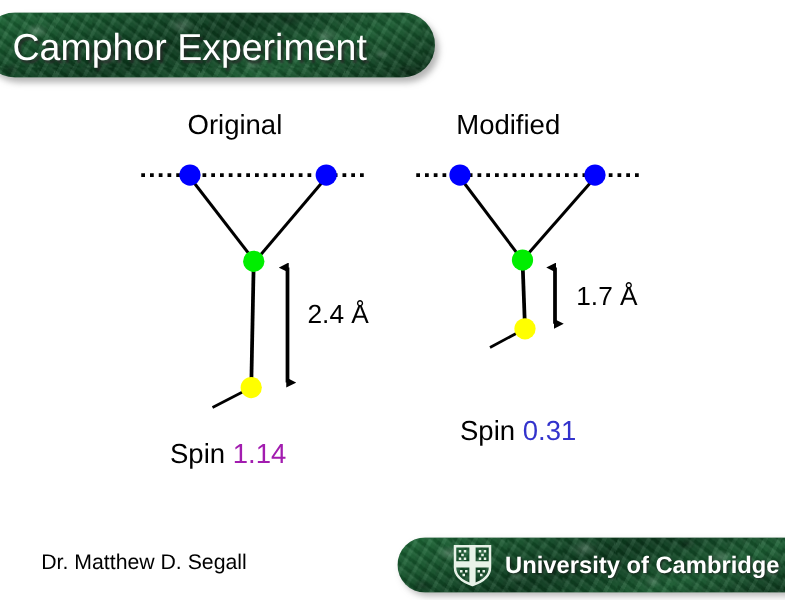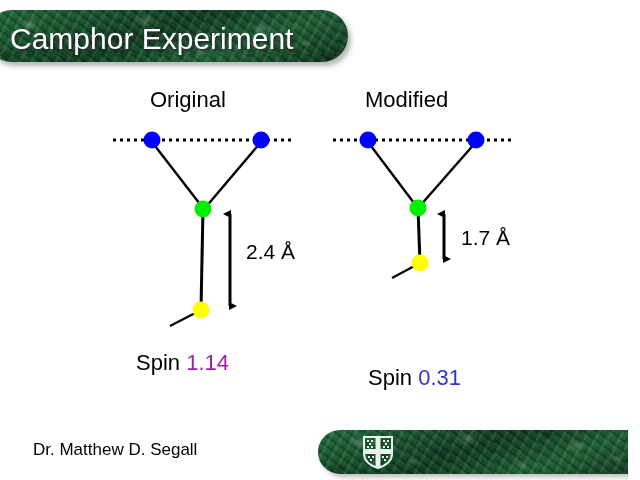--- a/index.html
+++ b/index.html
@@ -94,21 +94,21 @@
   #distance-modified { left: 461px; top: 226px; }
 
   
   .spin-label {
     position: absolute;
     font-size: 22px;
     color: #000000;
     white-space: nowrap;
   }
   #spin-original { left: 136px; top: 350px; }
-  #spin-modified { left: 368px; top: 365px; }
+  #spin-modified { left: 368px; top: 332px; }
   .spin-value-red  { color: #a21caf; }
   .spin-value-blue { color: #3333cc; }
 
   
   #author-line {
     position: absolute;
     left: 33px;
     top: 440px;
     font-size: 17px;
     color: #000000;
@@ -239,14 +239,15 @@
       <rect x="27" y="12" width="2" height="2"></rect>
       <rect x="8" y="22" width="2" height="2"></rect>
         <rect x="12" y="22" width="2" height="2"></rect>
       <rect x="10" y="25" width="2" height="2"></rect>
       <rect x="22" y="22" width="2" height="2"></rect>
         <rect x="26" y="22" width="2" height="2"></rect>
       <rect x="24" y="25" width="2" height="2"></rect>
     </g>
   </svg>
 
+  <div id="footer-text">University of Cambridge</div>
 
 </div>
 
 </body></html>

